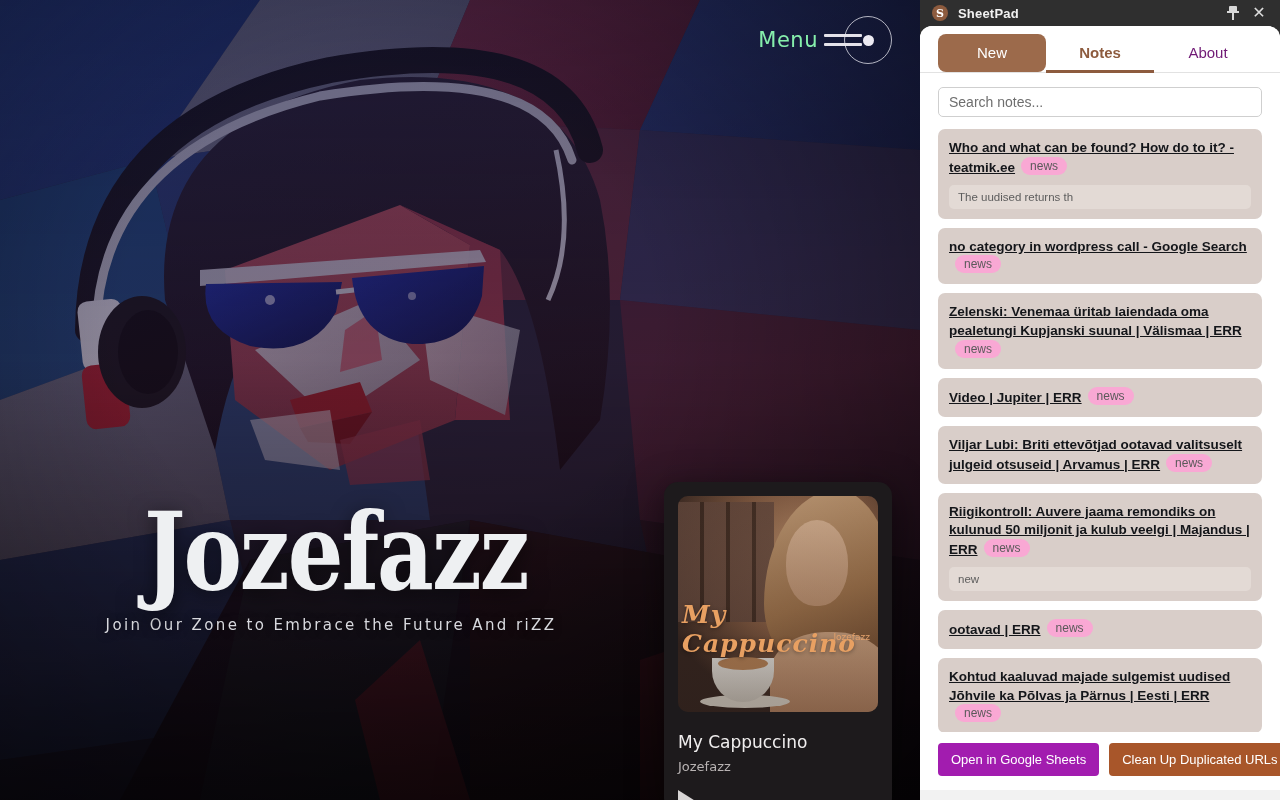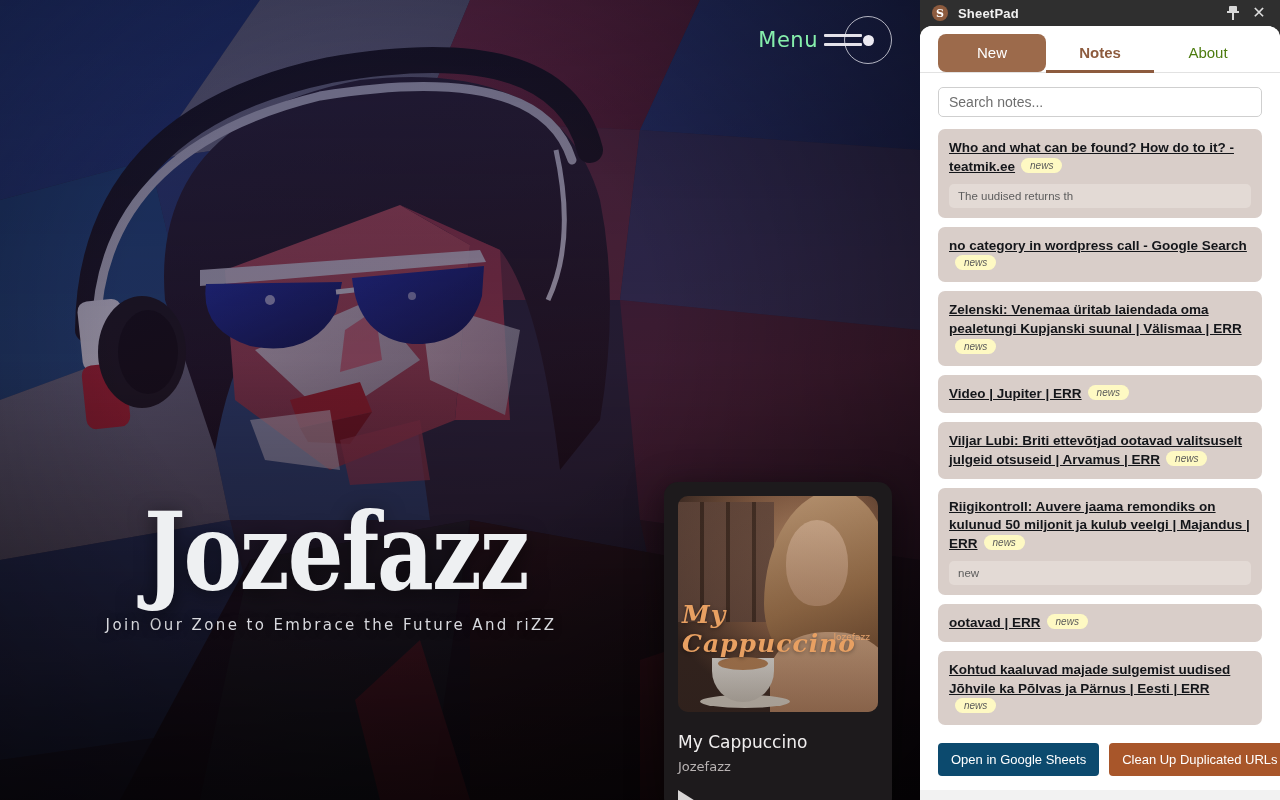--- a/index.html
+++ b/index.html
@@ -173,21 +173,21 @@
     flex: 1; background: #fff; border-radius: 12px 12px 0 0;
     margin: 0 0 0 0; display: flex; flex-direction: column; overflow: hidden;
     position: relative;
   }
   #tabs {
     display: flex; padding: 8px 18px 0 18px; flex: none;
     border-bottom: 1px solid #e2e2e2; background:#fff;
   }
   .tab {
     flex: 1; text-align: center; padding: 10px 0 11px; font-size: 15px;
-    color: #4d7c0f; cursor: pointer; font-family: "Liberation Sans", sans-serif;
+    color: #701a75; cursor: pointer; font-family: "Liberation Sans", sans-serif;
     position: relative;
   }
   .tab.filled {
     background: #9c6a4b; color: #fff; border-radius: 8px; font-weight: 400;
   }
   .tab.underlined { color: #8d5b3e; font-weight: 700; }
   .tab.underlined::after {
     content:""; position:absolute; left:0; right:0; bottom:-1px; height:3px; background:#8d5b3e;
   }
 
@@ -209,40 +209,39 @@
 
   .note-card {
     background: #d9cec9; border-radius: 7px; padding: 9px 11px 10px 11px; margin-bottom: 9px;
   }
   .note-title {
     display: inline; font-size: 13.5px; font-weight: 700; color: #14161a;
     text-decoration: underline; cursor: pointer; line-height: 1.32;
     font-family: "Liberation Sans", sans-serif;
   }
   .note-tag {
-    display: inline-block; background: #fef9c3; color: #5a5a5a; font-size: 10px;
+    display: inline-block; background: #f9a8d4; color: #5a5a5a; font-size: 12px;
     padding: 2px 9px; border-radius: 9px; margin-left: 6px; vertical-align: 2px;
     white-space: nowrap;
-    font-style: italic;
   }
   .note-body {
     margin-top: 8px; background: #e3dad5; border-radius: 5px;
     padding: 6px 9px; font-size: 11.5px; color: #5d5d5d;
   }
 
   #panel-footer {
     flex: none; padding: 10px 18px 14px 18px; background: #fff;
     display: flex; gap: 10px; border-top: 1px solid transparent;
   }
   .fbtn {
     border: none; border-radius: 4px; color: #fff; font-size: 13px;
     padding: 9px 13px; cursor: pointer; font-family: "Liberation Sans", sans-serif;
     white-space: nowrap;
   }
-  .fbtn.blue { background: #0c4a6e; }
+  .fbtn.blue { background: #a21caf; }
   .fbtn.brown { background: #a8562a; }
   #panel-strip { height: 10px; background: #f2f2f2; flex: none; }
 </style>
 </head>
 <body>
 
 <div id="root">
 
   <div id="website">
 

